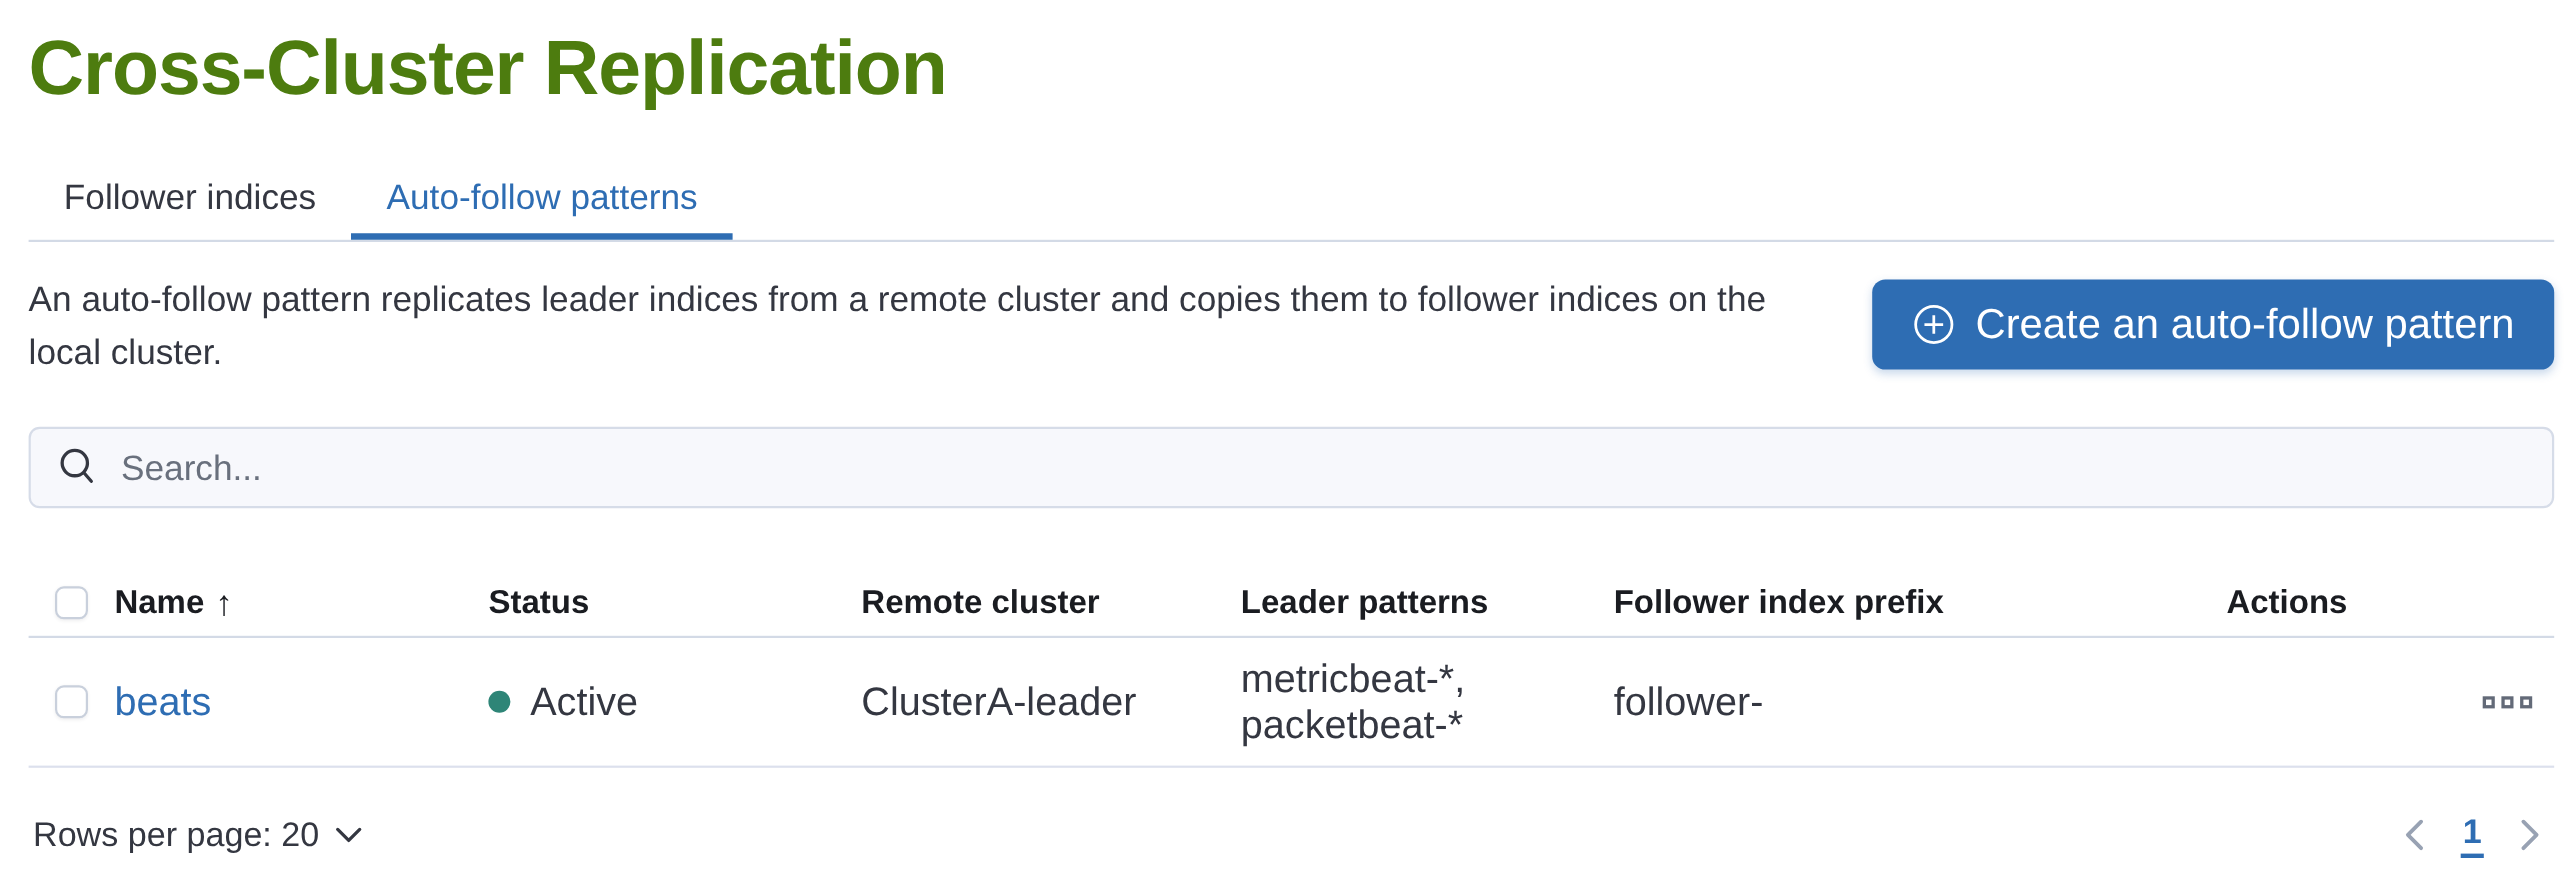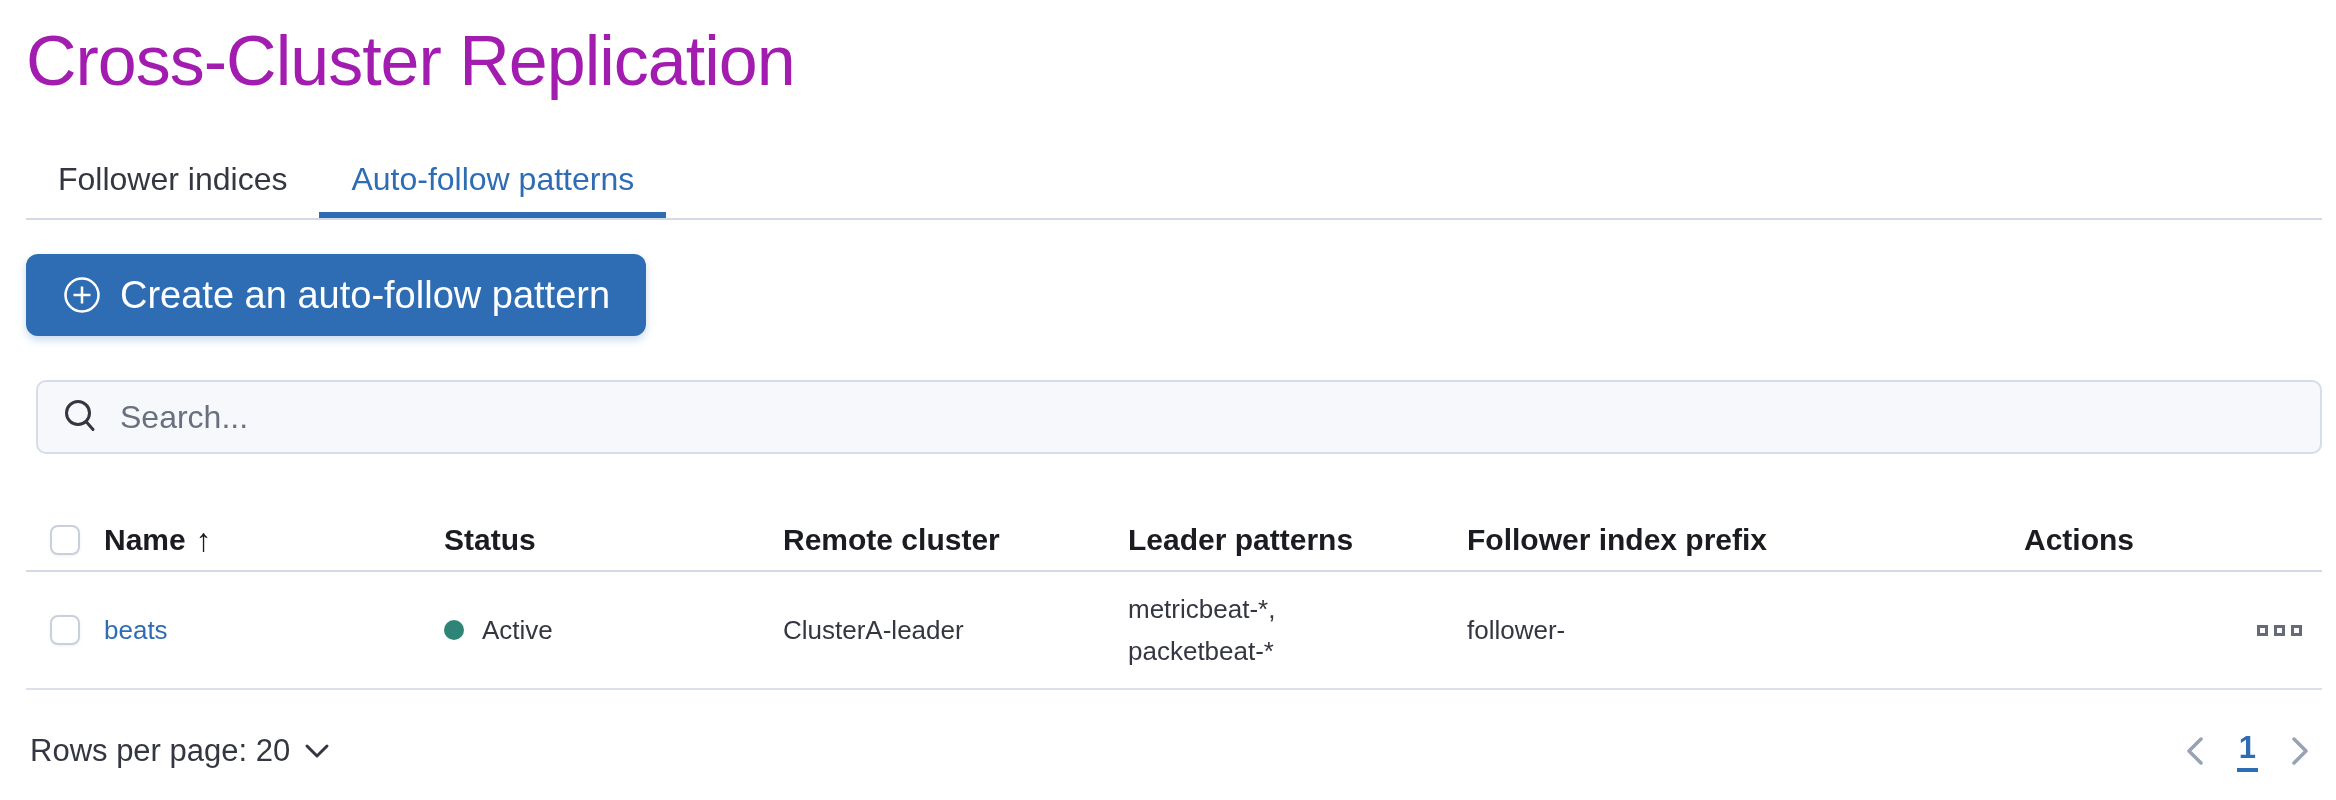--- a/index.html
+++ b/index.html
@@ -10,23 +10,23 @@
     color: #343741;
     overflow: hidden;
   }
   .content { margin: 0 14px 0 26px; }
 
   
   .page-title {
     margin-top: 16px;
     font-size: 70px;
     line-height: 90px;
-    font-weight: 400;
+    font-weight: 700;
     letter-spacing: -1px;
-    color: #a21caf;
+    color: #4d7c0f;
   }
 
   
   .tabs {
     display: flex;
     margin-top: 34px;
     border-bottom: 2px solid #d3dae6;
   }
   .tab {
     height: 78px;
@@ -79,21 +79,20 @@
   
   .search-bar {
     margin-top: 44px;
     height: 74px;
     display: flex;
     align-items: center;
     background: #f7f8fc;
     border: 2px solid #d6dce8;
     border-radius: 10px;
     padding: 0 24px;
-    margin-left: 10px;
   }
   .search-icon { display: inline-flex; margin-right: 20px; flex: none; }
   .search-bar input {
     flex: 1;
     border: none;
     outline: none;
     background: transparent;
     font-size: 32px;
     font-family: inherit;
     color: #343741;
@@ -113,21 +112,21 @@
     font-size: 30px;
     font-weight: 700;
     color: #1a1c21;
   }
   .th { display: flex; align-items: center; gap: 10px; }
   .th.actions, .td.actions { justify-content: flex-end; padding-right: 16px; text-align: center; }
   .sort-arrow { font-weight: 400; font-size: 32px; }
   .trow {
     height: 118px;
     border-bottom: 2px solid #dce0ed;
-    font-size: 26px;
+    font-size: 36px;
     color: #343741;
   }
   .checkbox-cell { display: flex; justify-content: center; }
   .checkbox {
     width: 30px; height: 30px;
     background: #ffffff;
     border: 2px solid #c9d0dc;
     border-radius: 8px;
     box-shadow: 0 1px 3px rgba(52,55,65,0.08);
     cursor: pointer;
@@ -179,20 +178,24 @@
 <div class="content">
 
   <h1 class="page-title">Cross-Cluster Replication</h1>
 
   <div class="tabs">
     <div class="tab">Follower indices</div>
     <div class="tab active">Auto-follow patterns</div>
   </div>
 
   <div class="intro-row">
+    <p class="description">
+      <span>An auto-follow pattern replicates leader indices from a remote cluster and copies them to follower indices on the</span>
+      <span>local cluster.</span>
+    </p>
     <button class="create-btn">
       <span class="plus-icon">
         <svg width="40" height="40" viewBox="0 0 40 40" fill="none">
           <circle cx="20" cy="20" r="16.5" stroke="#ffffff" stroke-width="2.5"></circle>
           <line x1="20" y1="11.5" x2="20" y2="28.5" stroke="#ffffff" stroke-width="2.5"></line>
           <line x1="11.5" y1="20" x2="28.5" y2="20" stroke="#ffffff" stroke-width="2.5"></line>
         </svg>
       </span>
       <span>Create an auto-follow pattern</span>
     </button>

